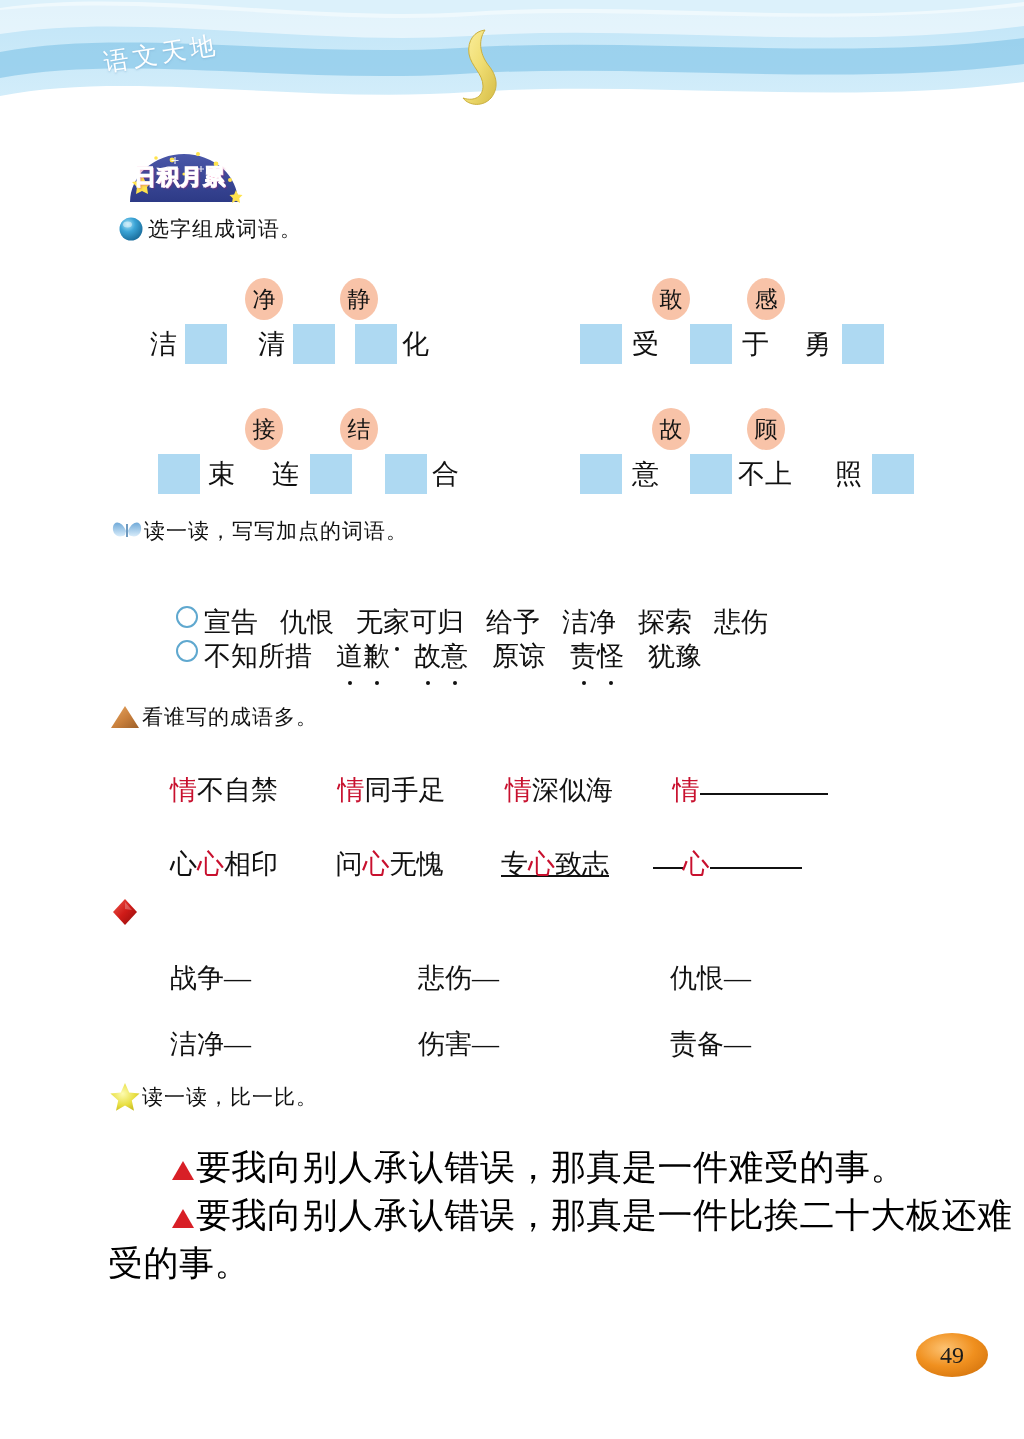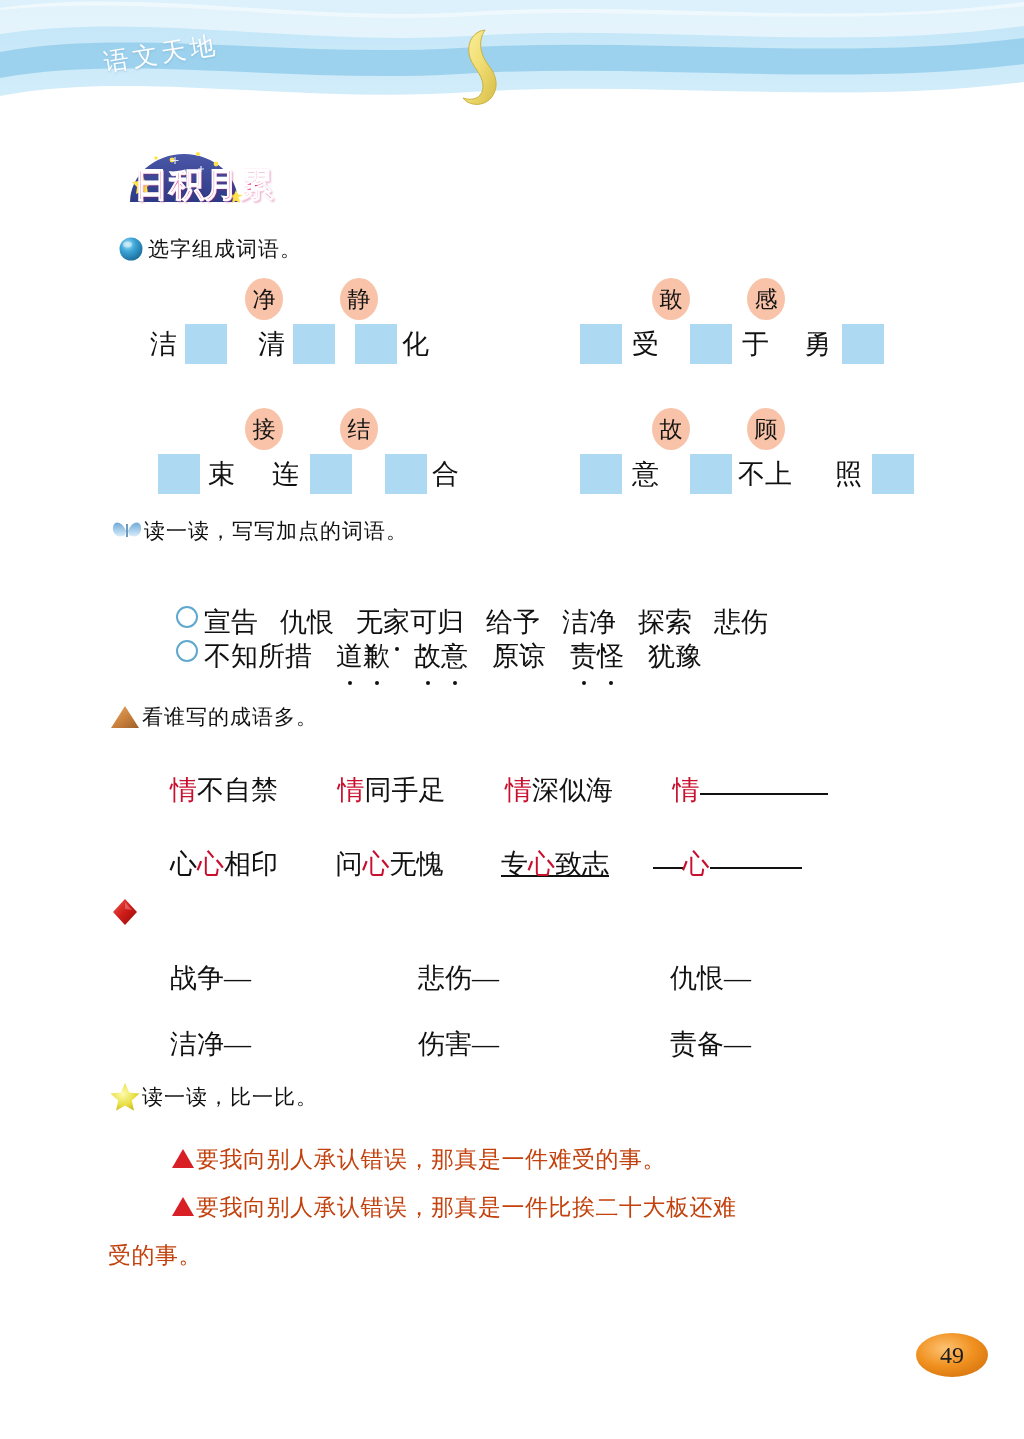--- a/index.html
+++ b/index.html
@@ -22,21 +22,21 @@
     text-shadow:0 1px 2px rgba(120,170,205,.55);
     white-space:nowrap;
   }
   .moon{position:absolute;left:455px;top:28px;width:60px;height:80px;}
 
   
   .logo{position:absolute;left:112px;top:140px;width:200px;height:72px;}
   .logo-text{
     position:absolute;left:22px;top:22px;
     font-family:"DejaVu Sans","Liberation Sans",sans-serif;
-    font-size:34px;font-weight:bold;letter-spacing:1px;
+    font-size:22px;font-weight:bold;letter-spacing:1px;
     color:#e8297e;
     -webkit-text-stroke:1px #ffffff;
     text-shadow:1px 1px 0 #ffd6e8, 2px 2px 2px rgba(180,20,100,.35);
     white-space:nowrap;
   }
 
   
   .task{position:absolute;display:flex;align-items:center;}
   .task .ticon{flex:0 0 auto;width:34px;height:30px;display:flex;align-items:center;justify-content:center;}
   .task .tlabel{
@@ -90,21 +90,21 @@
   .red{color:#c8102e;}
   .ul-long{display:inline-block;width:128px;border-bottom:2.5px solid #111;vertical-align:4px;}
   .ul-short{display:inline-block;width:30px;border-bottom:2.5px solid #111;vertical-align:4px;}
   .ul-mid{display:inline-block;width:92px;border-bottom:2.5px solid #111;vertical-align:4px;}
 
   
   .ant{position:absolute;font-size:27px;color:#111;white-space:nowrap;
     font-family:"Liberation Serif","DejaVu Serif",serif;}
 
   
-  .sent{position:absolute;font-size:23px;color:#c2410c;white-space:nowrap;
+  .sent{position:absolute;font-size:35px;color:#000000;white-space:nowrap;
     font-family:"Liberation Serif","DejaVu Serif",serif;letter-spacing:.5px;}
   .tri-red{
     display:inline-block;width:0;height:0;
     border-left:11px solid transparent;border-right:11px solid transparent;
     border-bottom:19px solid #d81f26;margin-right:2px;vertical-align:-1px;
   }
 
   
   .pagenum{position:absolute;left:915px;top:1330px;width:74px;height:50px;}
   .pagenum .pnum{
@@ -177,21 +177,21 @@
         <path d="M124,50 l2,4.5 4.5,.6 -3.2,3.2 .7,4.6 -4,-2.2 -4,2.2 .8,-4.6 -3.3,-3.2 4.6,-.6 Z"></path>
       </g>
       <g stroke="#ffffff" stroke-width="1.2" opacity="0.85">
         <path d="M63,17 l0,7 M59.5,20.5 l7,0"></path>
         <path d="M89,26 l0,6 M86,29 l6,0"></path>
       </g>
     </svg>
     <div class="logo-text">日积月累</div>
   </div>
 
-  <div class="task" style="left:114px;top:214px;margin-top:20px;">
+  <div class="task" style="left:114px;top:214px;">
     <span class="ticon">
       <svg width="26" height="26" viewBox="0 0 26 26">
         <defs>
           <radialGradient id="sph" cx="36%" cy="30%" r="72%">
             <stop offset="0%" stop-color="#a9e2f7"></stop>
             <stop offset="45%" stop-color="#3ba4d6"></stop>
             <stop offset="100%" stop-color="#1b6f9e"></stop>
           </radialGradient>
         </defs>
         <circle cx="13" cy="13" r="11.5" fill="url(#sph)"></circle>

